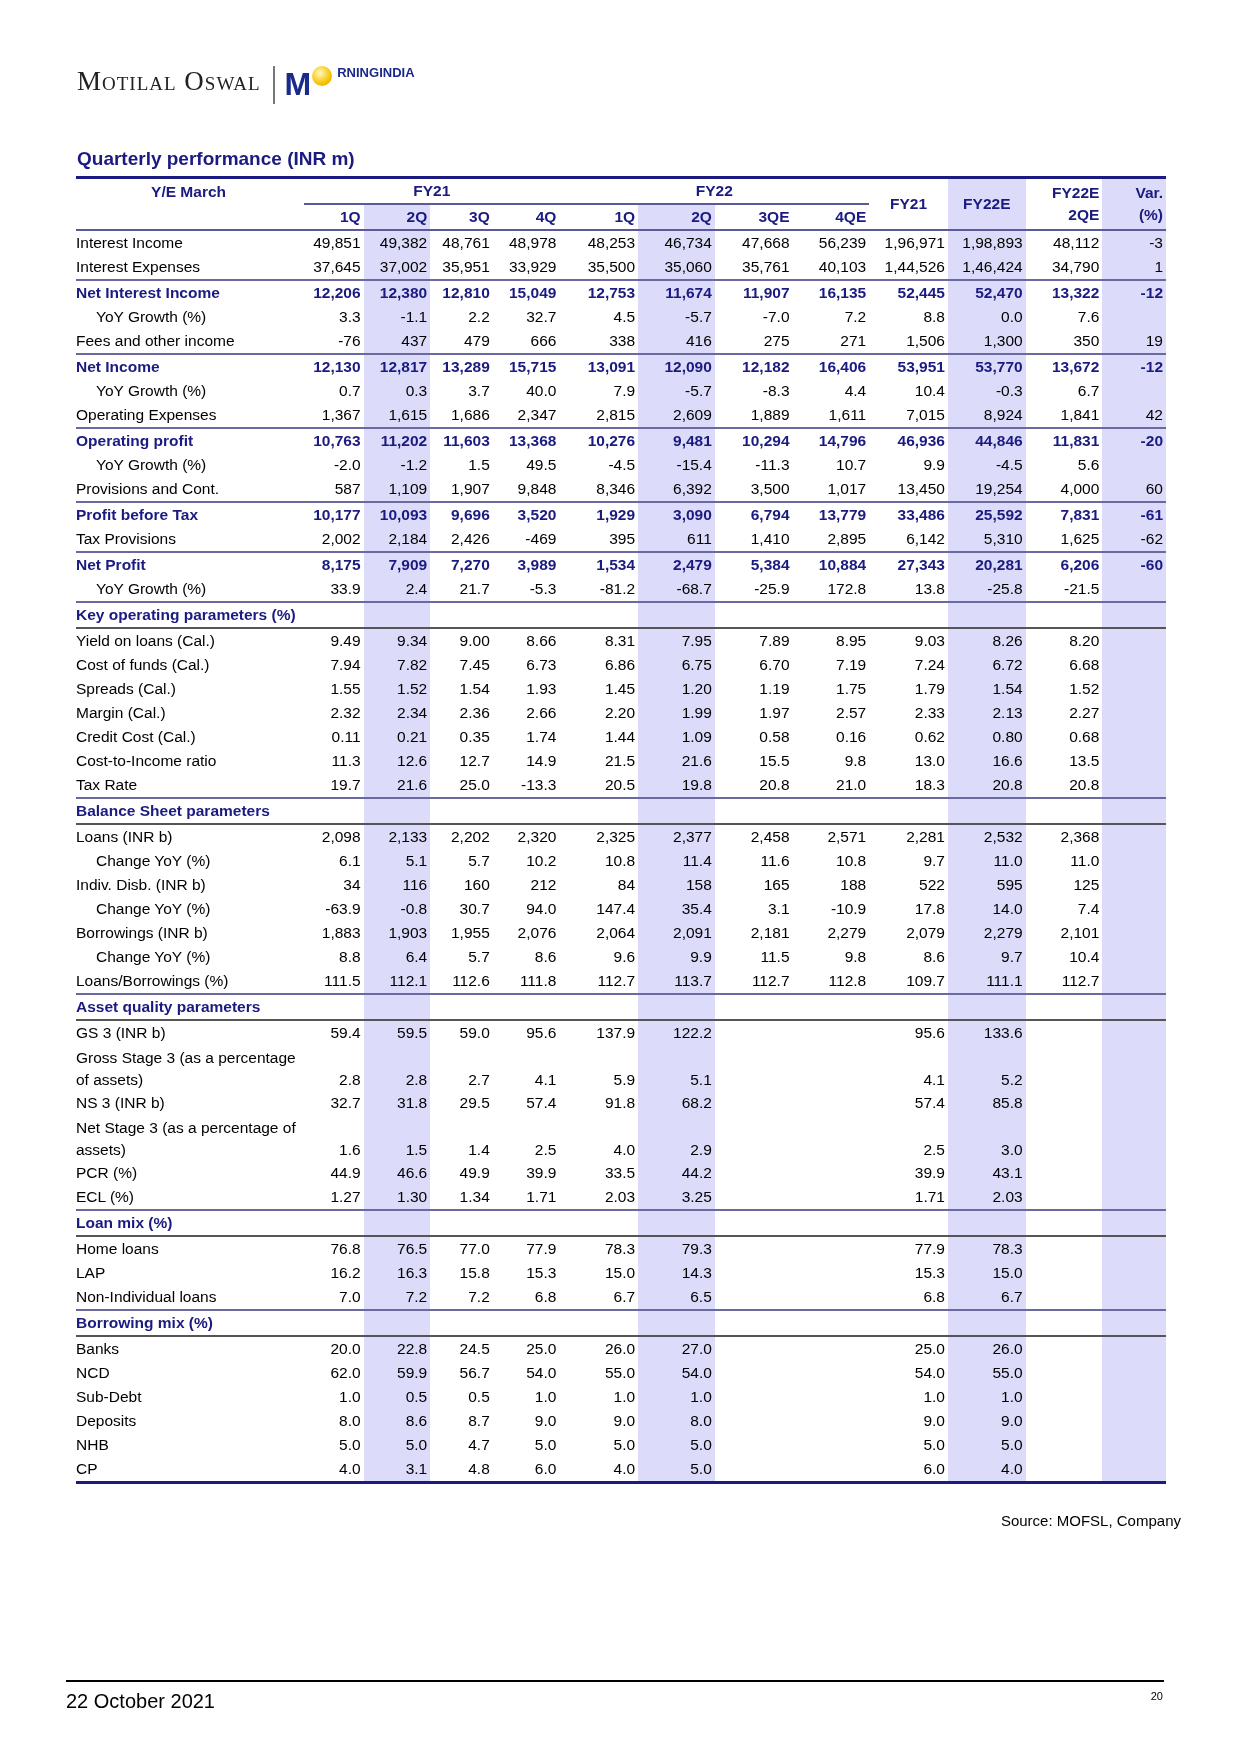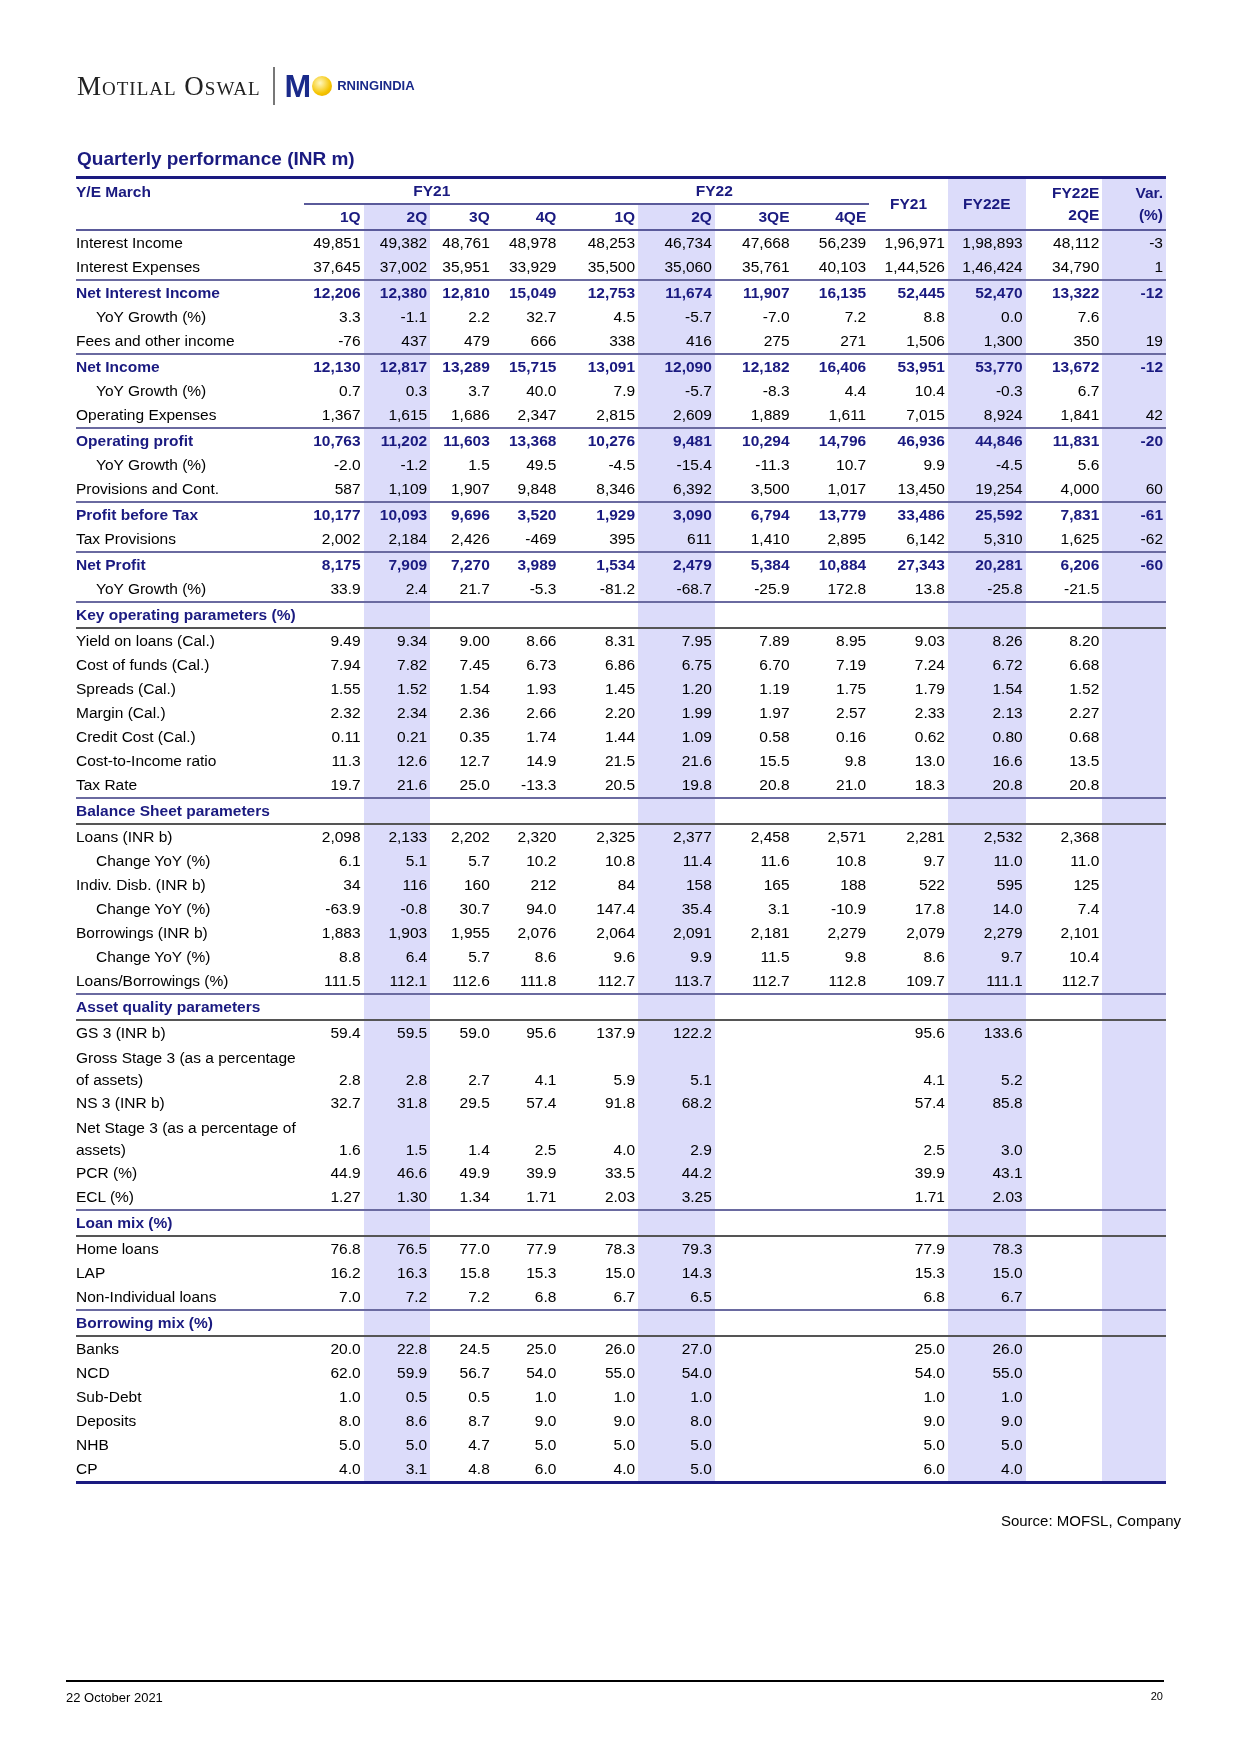--- a/index.html
+++ b/index.html
@@ -1,17 +1,17 @@
 <!DOCTYPE html>
 <html><head>
 <meta charset="utf-8">
 <style>
   html, body { margin:0; padding:0; background:#ffffff; }
   body { width:1241px; height:1755px; position:relative; font-family:"Liberation Sans", sans-serif; color:#000; overflow:hidden; }
-  .logo { position:absolute; left:77px; top:66px; height:40px; display:flex; align-items:center; }
+  .logo { position:absolute; left:77px; top:66px; height:40px; display:flex; }
   .logo-mo { font-family:"Liberation Serif", serif; font-size:27px; letter-spacing:1px; color:#222; font-variant:small-caps; }
   .logo-sep { width:2px; height:38px; background:#777; margin:0 10px 0 12px; }
   .logo-m { font-family:"Liberation Sans", sans-serif; font-weight:bold; font-size:32px; color:#1a2a8a; }
   .logo-sun { width:20px; height:20px; border-radius:50%; background:radial-gradient(circle at 40% 35%, #fff8c0, #f5c400 60%, #e0a000); margin:0 3px 0 1px; }
   .logo-words { display:flex; font-weight:bold; font-size:13px; line-height:14px; color:#1a2a8a; }
   .logo-words span:first-child { margin-left:2px; }
   .title { position:absolute; left:77px; top:148px; font-size:19px; font-weight:bold; color:#1a1a80; }
   table { position:absolute; left:76px; top:176px; border-collapse:collapse; width:1090px; table-layout:fixed; font-size:15.5px; }
   col.lab { width:226px; } col.c1{width:59px;} col.c2{width:66px;} col.c3{width:62px;} col.c4{width:66px;} col.c5{width:78px;}
   col.c6{width:76px;} col.c7{width:77px;} col.c8{width:76px;} col.c9{width:78px;} col.c10{width:77px;} col.c11{width:76px;} col.c12{width:63px;}
@@ -24,21 +24,21 @@
   tr.hdr1 th.tall { vertical-align:middle; text-align:center; }
   tr.hdr2 th { border-bottom:2px solid #5a5a9a;margin-top:28px; }
   tr.bold td { color:#1a1a80; font-weight:bold; border-top:2px solid #6a6aa0; }
   tr.ind td.l { padding-left:20px; }
   tr.sec td { color:#1a1a80; font-weight:bold; border-top:2px solid #6a6aa0; border-bottom:2px solid #555; }
   tr.two td { height:46px; line-height:22px; vertical-align:bottom; }
   tr.two td.l { white-space:normal; }
   tr.last td { border-bottom:3px solid #1a1a80; }
   .source { position:absolute; right:60px; top:1512px; font-size:15px; }
   .foot-line { position:absolute; left:66px; width:1098px; top:1680px; height:2px; background:#000; }
-  .foot-date { position:absolute; left:66px; top:1690px; font-size:13px; }
+  .foot-date { position:absolute; left:66px; top:1690px; font-size:20px; }
   .foot-page { position:absolute; right:78px; top:1690px; font-size:11px; }
 </style>
 </head>
 <body>
 
 <div class="logo">
   <span class="logo-mo">Motilal Oswal</span>
   <span class="logo-sep"></span>
   <span class="logo-m">M</span>
   <span class="logo-sun"></span>
@@ -61,21 +61,21 @@
       <col class="c6">
       <col class="c7">
       <col class="c8">
       <col class="c9">
       <col class="c10">
       <col class="c11">
       <col class="c12">
   </colgroup>
   <thead>
     <tr class="hdr1">
-      <th style="text-align:left;padding-left:0;">Y/E March</th>
+      <th style="text-align:center;padding-left:0;">Y/E March</th>
       <th class="grp" colspan="4">FY21</th>
       <th class="grp" colspan="4">FY22</th>
       <th class="tall" rowspan="2" style="border-bottom:2px solid #5a5a9a;">FY21</th>
       <th class="tall shade" rowspan="2" style="border-bottom:2px solid #5a5a9a;">FY22E</th>
       <th rowspan="2" style="border-bottom:2px solid #5a5a9a;line-height:22px;"><span>FY22E</span><br><span>2QE</span></th>
       <th rowspan="2" class="shade" style="border-bottom:2px solid #5a5a9a;line-height:22px;"><span>Var.</span><br><span>(%)</span></th>
     </tr>
     <tr class="hdr2">
       <th></th>
       <th>1Q</th>

